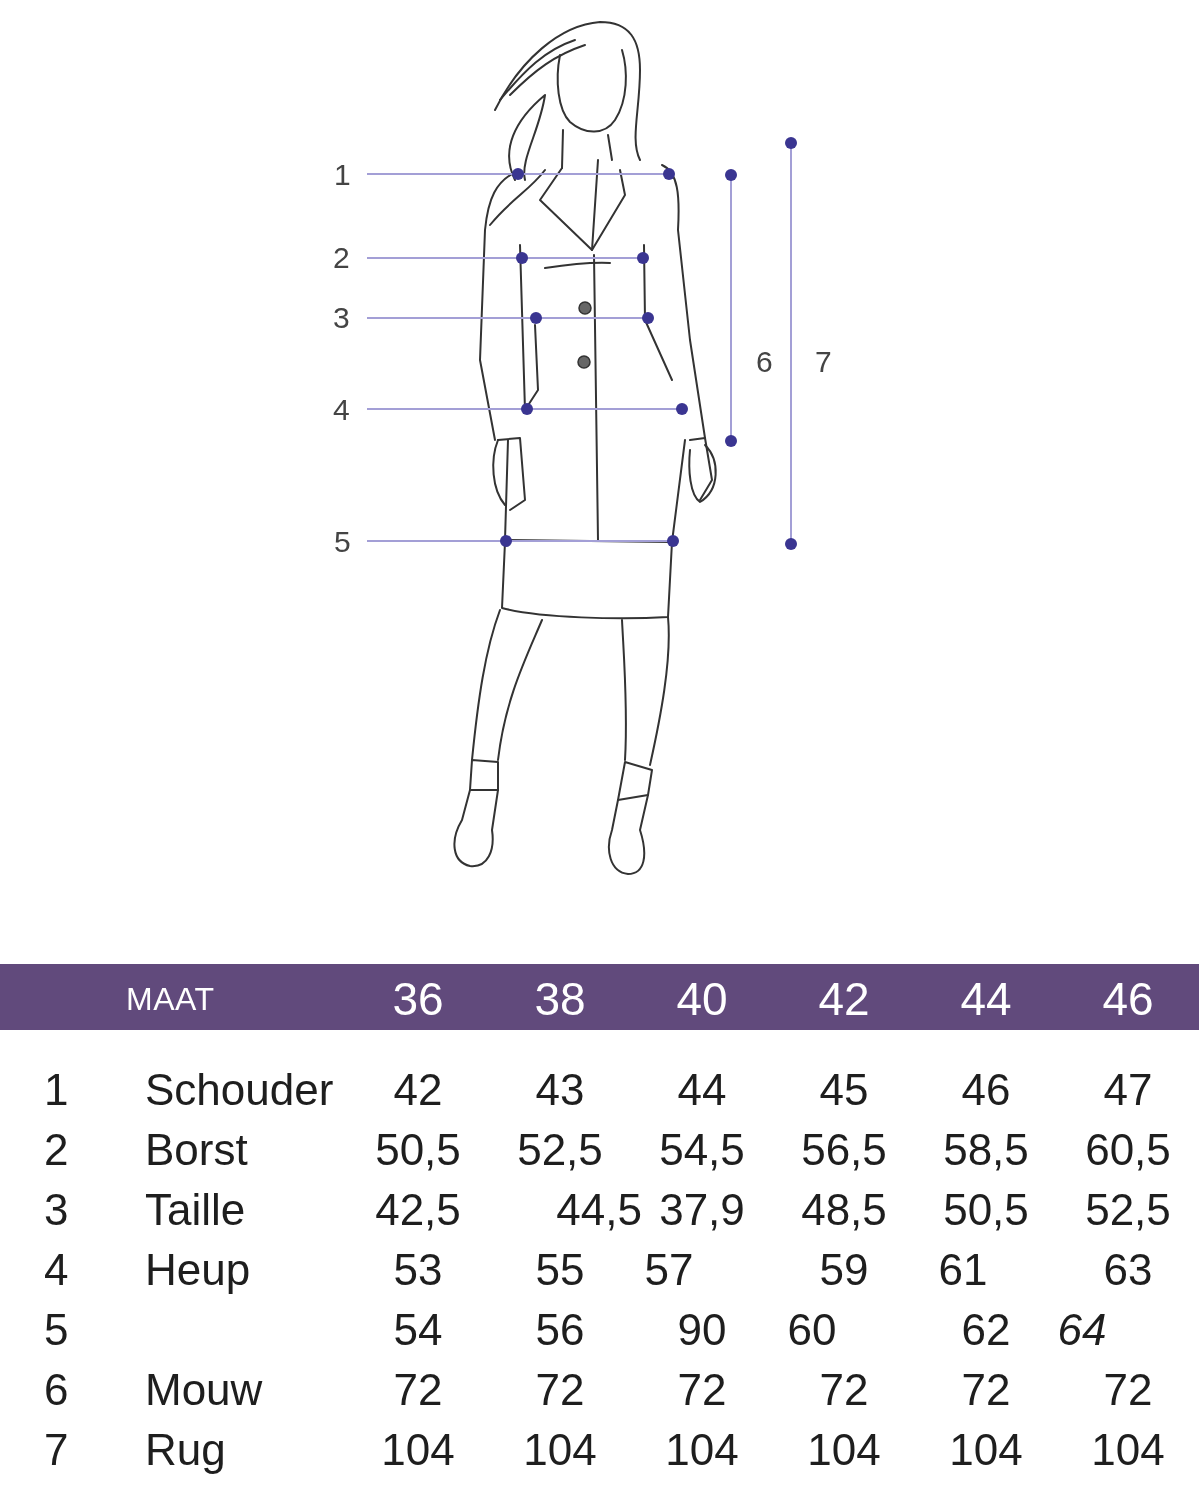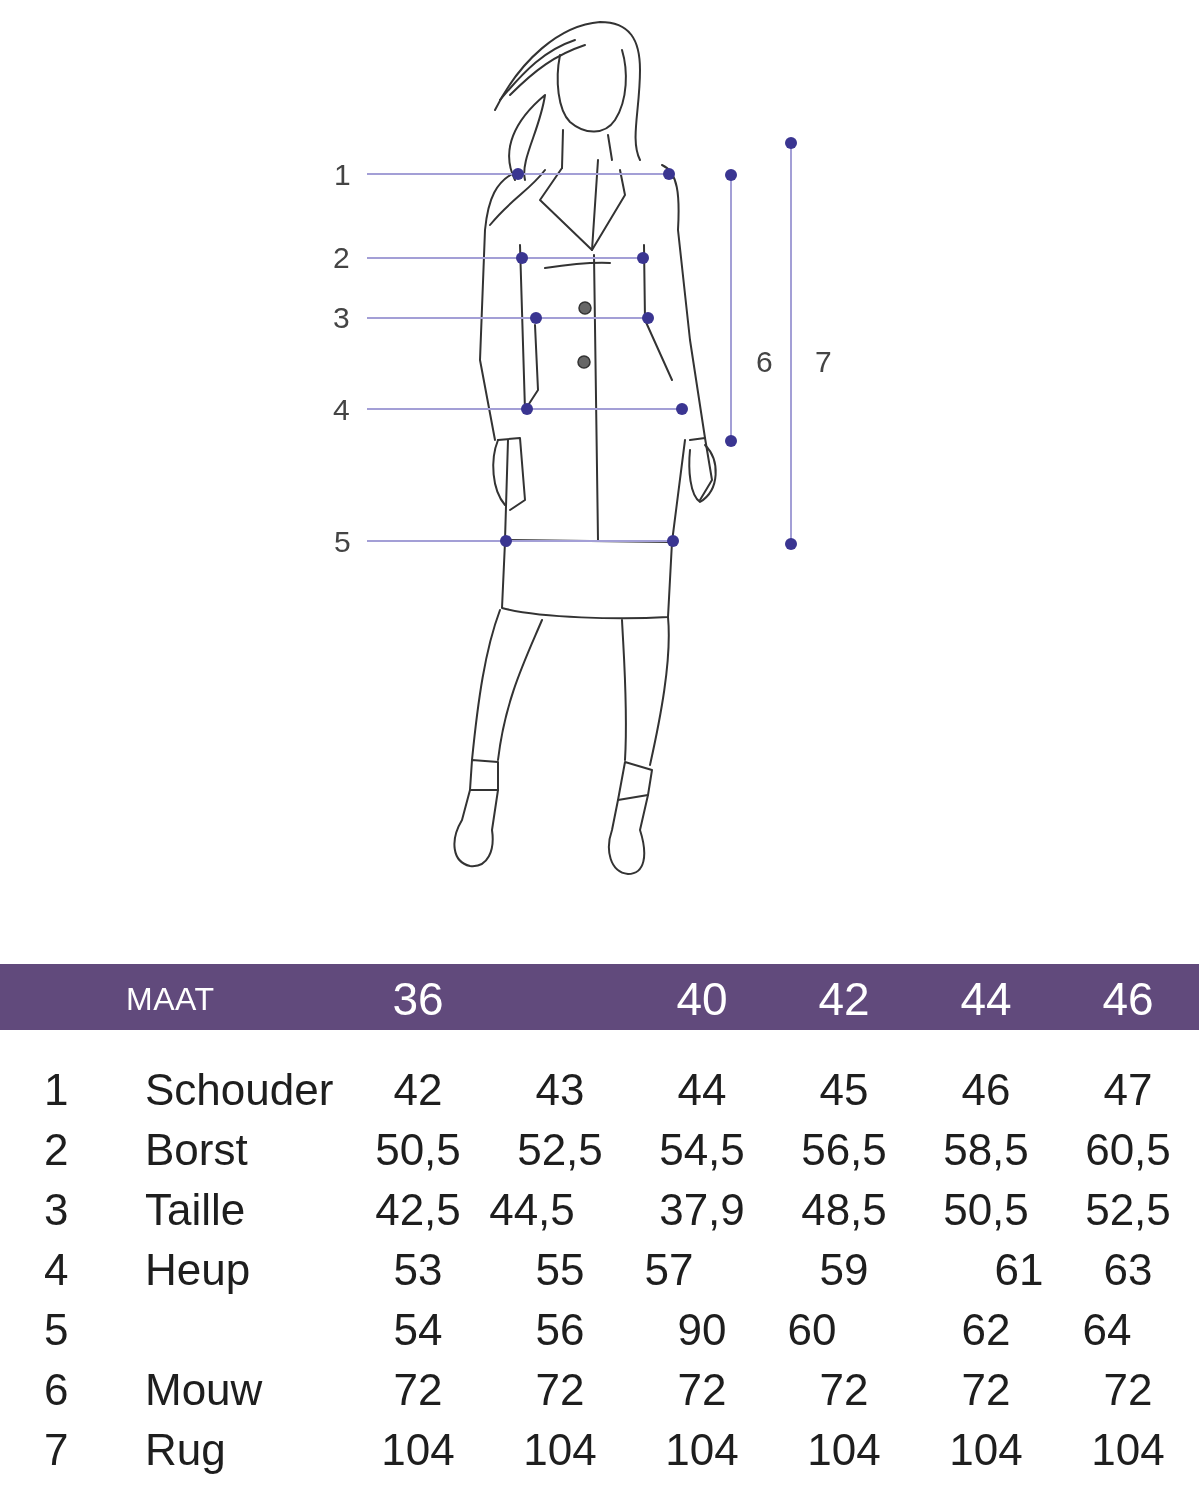--- a/index.html
+++ b/index.html
@@ -113,21 +113,21 @@
   <span class="mlabel" style="left:333px;top:303px;">3</span>
   <span class="mlabel" style="left:333px;top:395px;">4</span>
   <span class="mlabel" style="left:334px;top:527px;">5</span>
   <span class="mlabel" style="left:756px;top:347px;">6</span>
   <span class="mlabel" style="left:815px;top:347px;">7</span>
 </div>
 
 <div class="header-bar">
   <span class="cell maat" style="left:126px;">MAAT</span>
   <span class="cell" style="left:348px;width:140px;">36</span>
-  <span class="cell" style="left:490px;width:140px;margin-top:48px;">38</span>
+  <span class="cell" style="left:490px;width:140px;">38</span>
   <span class="cell" style="left:632px;width:140px;">40</span>
   <span class="cell" style="left:774px;width:140px;">42</span>
   <span class="cell" style="left:916px;width:140px;">44</span>
   <span class="cell" style="left:1058px;width:140px;">46</span>
 </div>
 
 <div class="rows">
   <div class="row" style="top:0px;">
     <span class="cell num">1</span>
     <span class="cell name">Schouder</span>
@@ -145,44 +145,44 @@
     <span class="cell val" style="left:490px;">52,5</span>
     <span class="cell val" style="left:632px;">54,5</span>
     <span class="cell val" style="left:774px;">56,5</span>
     <span class="cell val" style="left:916px;">58,5</span>
     <span class="cell val" style="left:1058px;">60,5</span>
   </div>
   <div class="row" style="top:120px;">
     <span class="cell num">3</span>
     <span class="cell name">Taille</span>
     <span class="cell val" style="left:348px;">42,5</span>
-    <span class="cell val" style="left:462px;">44,5</span>
+    <span class="cell val" style="left:502px;text-align:right;">44,5</span>
     <span class="cell val" style="left:632px;">37,9</span>
     <span class="cell val" style="left:774px;">48,5</span>
     <span class="cell val" style="left:916px;">50,5</span>
     <span class="cell val" style="left:1058px;">52,5</span>
   </div>
   <div class="row" style="top:180px;">
     <span class="cell num">4</span>
     <span class="cell name">Heup</span>
     <span class="cell val" style="left:348px;">53</span>
     <span class="cell val" style="left:490px;">55</span>
     <span class="cell val" style="left:599px;">57</span>
     <span class="cell val" style="left:774px;">59</span>
-    <span class="cell val" style="left:949px;">61</span>
+    <span class="cell val" style="left:893px;">61</span>
     <span class="cell val" style="left:1058px;">63</span>
   </div>
   <div class="row" style="top:240px;">
     <span class="cell num">5</span>
     <span class="cell val" style="left:348px;">54</span>
     <span class="cell val" style="left:490px;">56</span>
     <span class="cell val" style="left:632px;">90</span>
     <span class="cell val" style="left:742px;">60</span>
     <span class="cell val" style="left:916px;">62</span>
-    <span class="cell val" style="left:1037px;">64</span>
+    <span class="cell val" style="left:1012px;font-style:italic;">64</span>
   </div>
   <div class="row" style="top:300px;">
     <span class="cell num">6</span>
     <span class="cell name">Mouw</span>
     <span class="cell val" style="left:348px;">72</span>
     <span class="cell val" style="left:490px;">72</span>
     <span class="cell val" style="left:632px;">72</span>
     <span class="cell val" style="left:774px;">72</span>
     <span class="cell val" style="left:916px;">72</span>
     <span class="cell val" style="left:1058px;">72</span>

